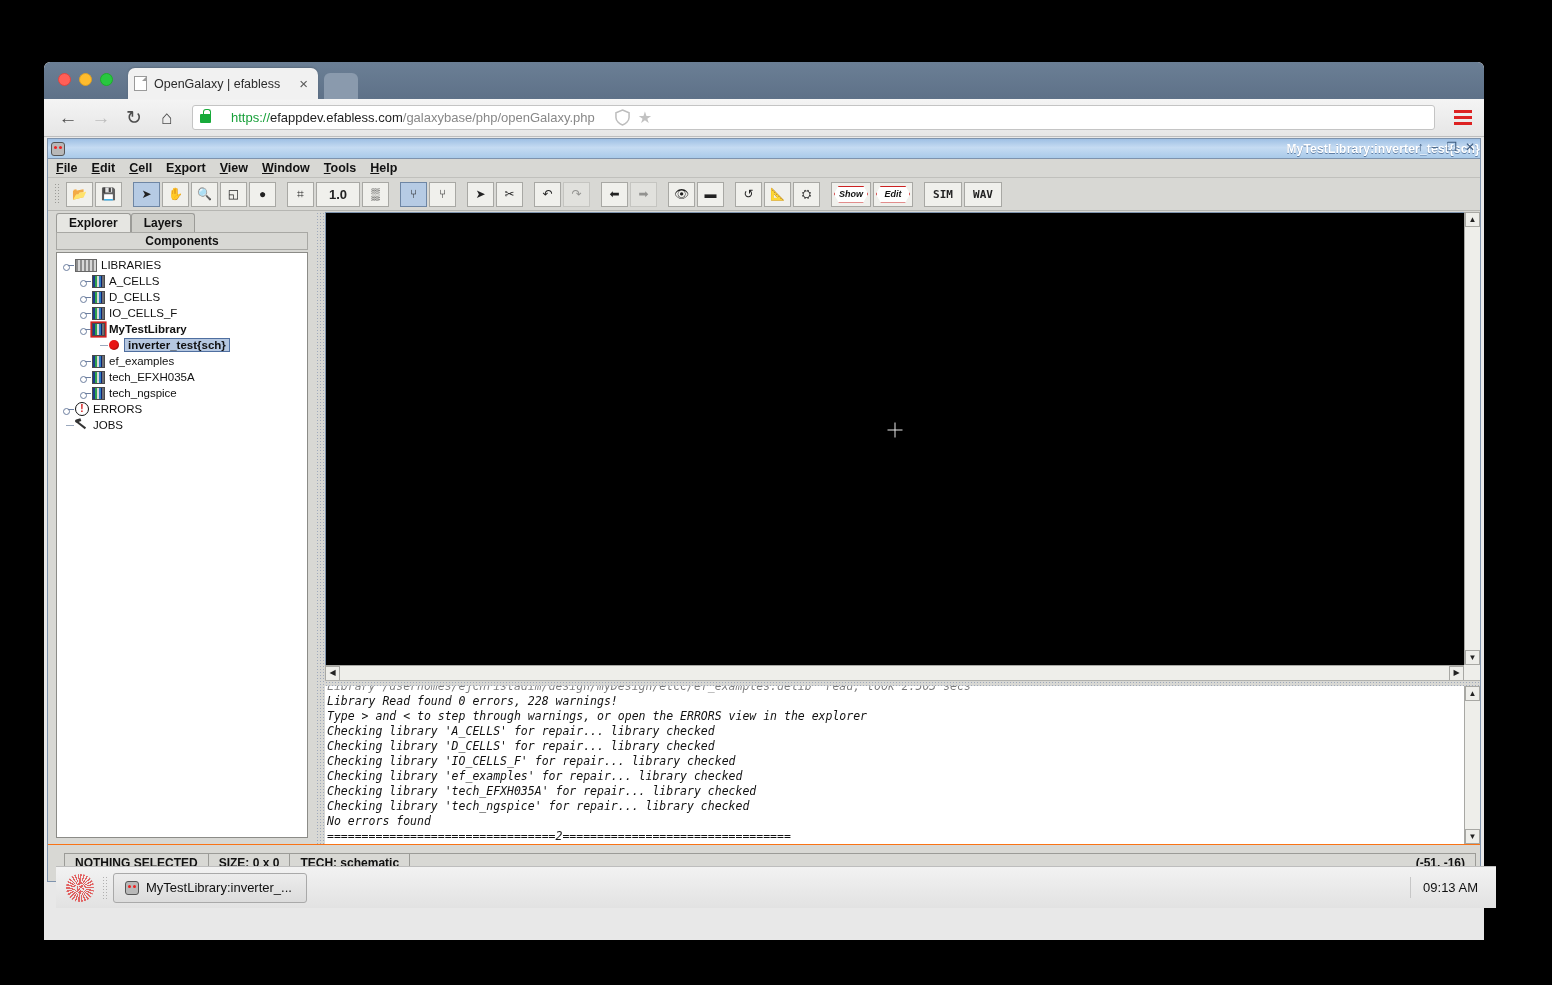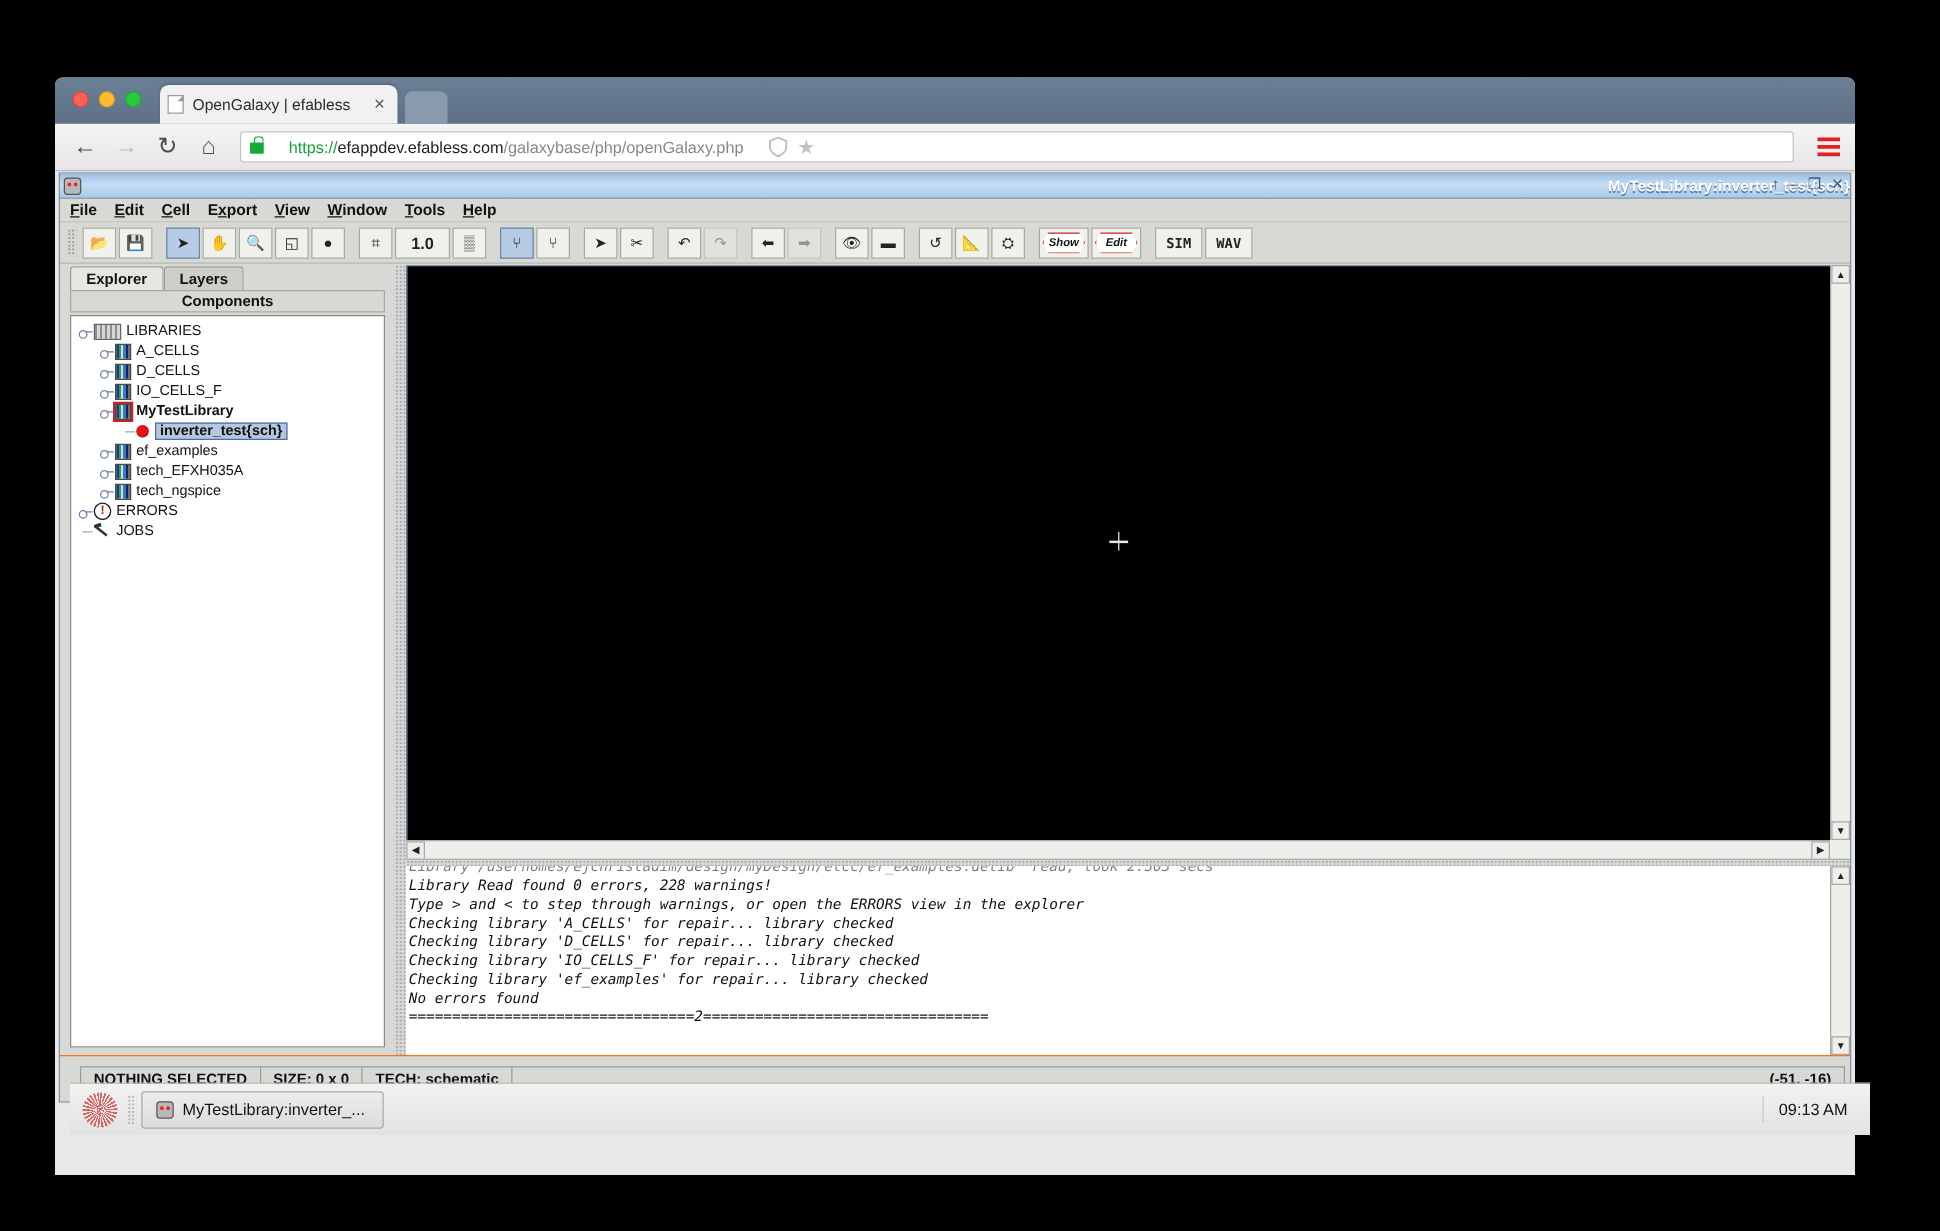--- a/index.html
+++ b/index.html
@@ -589,20 +589,22 @@
 
         <div id="console-wrap">
           <div id="console">
               <div class="log-line clipped">Library /userhomes/ejchristadim/design/myDesign/etcc/ef_examples.delib' read, took 2.503 secs</div>
               <div class="log-line">Library Read found 0 errors, 228 warnings!</div>
               <div class="log-line">Type &gt; and &lt; to step through warnings, or open the ERRORS view in the explorer</div>
               <div class="log-line">Checking library 'A_CELLS' for repair... library checked</div>
               <div class="log-line">Checking library 'D_CELLS' for repair... library checked</div>
               <div class="log-line">Checking library 'IO_CELLS_F' for repair... library checked</div>
               <div class="log-line">Checking library 'ef_examples' for repair... library checked</div>
+              <div class="log-line">Checking library 'tech_EFXH035A' for repair... library checked</div>
+              <div class="log-line">Checking library 'tech_ngspice' for repair... library checked</div>
               <div class="log-line">No errors found</div>
               <div class="log-line">=================================2=================================</div>
             </div>
           <div class="vscroll">
             <div class="sb-arrow">▲</div>
             <div class="sb-arrow">▼</div>
           </div>
         </div>
 
       </div>

